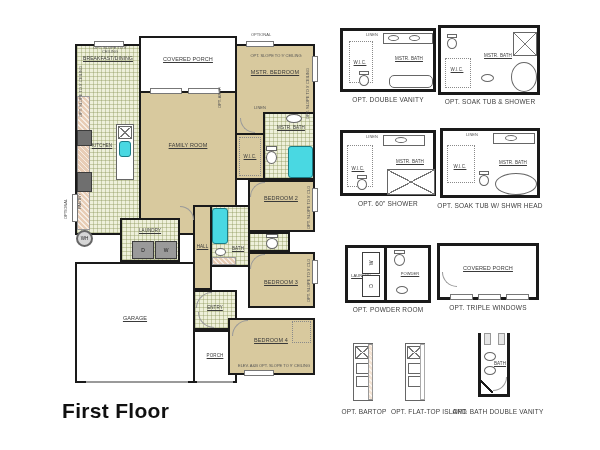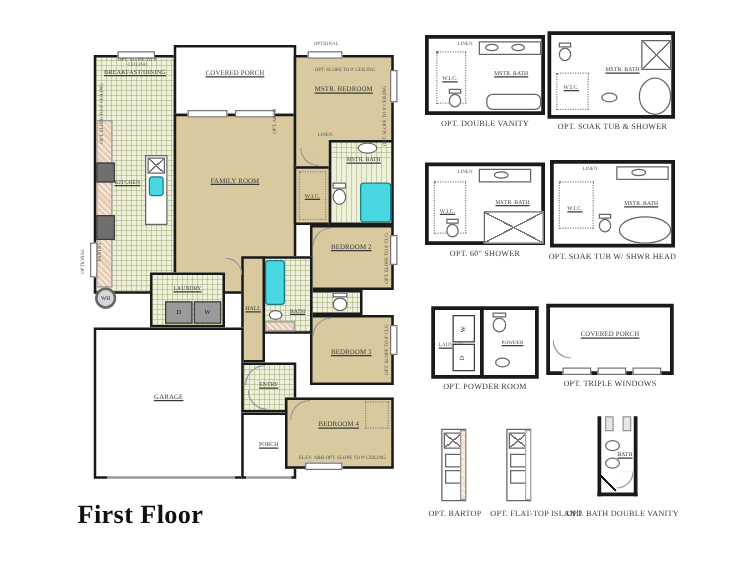--- a/index.html
+++ b/index.html
@@ -1,17 +1,17 @@
 <!DOCTYPE html>
 <html><head>
 <meta charset="utf-8">
 <style>
   html,body{margin:0;padding:0;background:#fff}
   #canvas{position:relative;width:600px;height:450px;background:#fff;overflow:hidden;
-          font-family:Liberation Serif, serif}
+          font-family:Liberation Sans, sans-serif}
   .abs{position:absolute;box-sizing:border-box}
   .room{position:absolute;box-sizing:border-box;border:2px solid #1a1a1a}
   .tan{background:#d8c99e}
   .tile{background-color:#eef0da;background-image:
         repeating-linear-gradient(0deg,rgba(140,150,90,.40) 0,rgba(140,150,90,.40) .7px,transparent .7px,transparent 4px),
         repeating-linear-gradient(90deg,rgba(140,150,90,.40) 0,rgba(140,150,90,.40) .7px,transparent .7px,transparent 4px)}
   .white{background:#fff}
   .lbl{position:absolute;color:#3a3a3a;text-decoration:underline;text-underline-offset:1px;
        text-align:center;line-height:1;font-size:5.5px;letter-spacing:.1px}
   .s45{font-size:4.5px}

